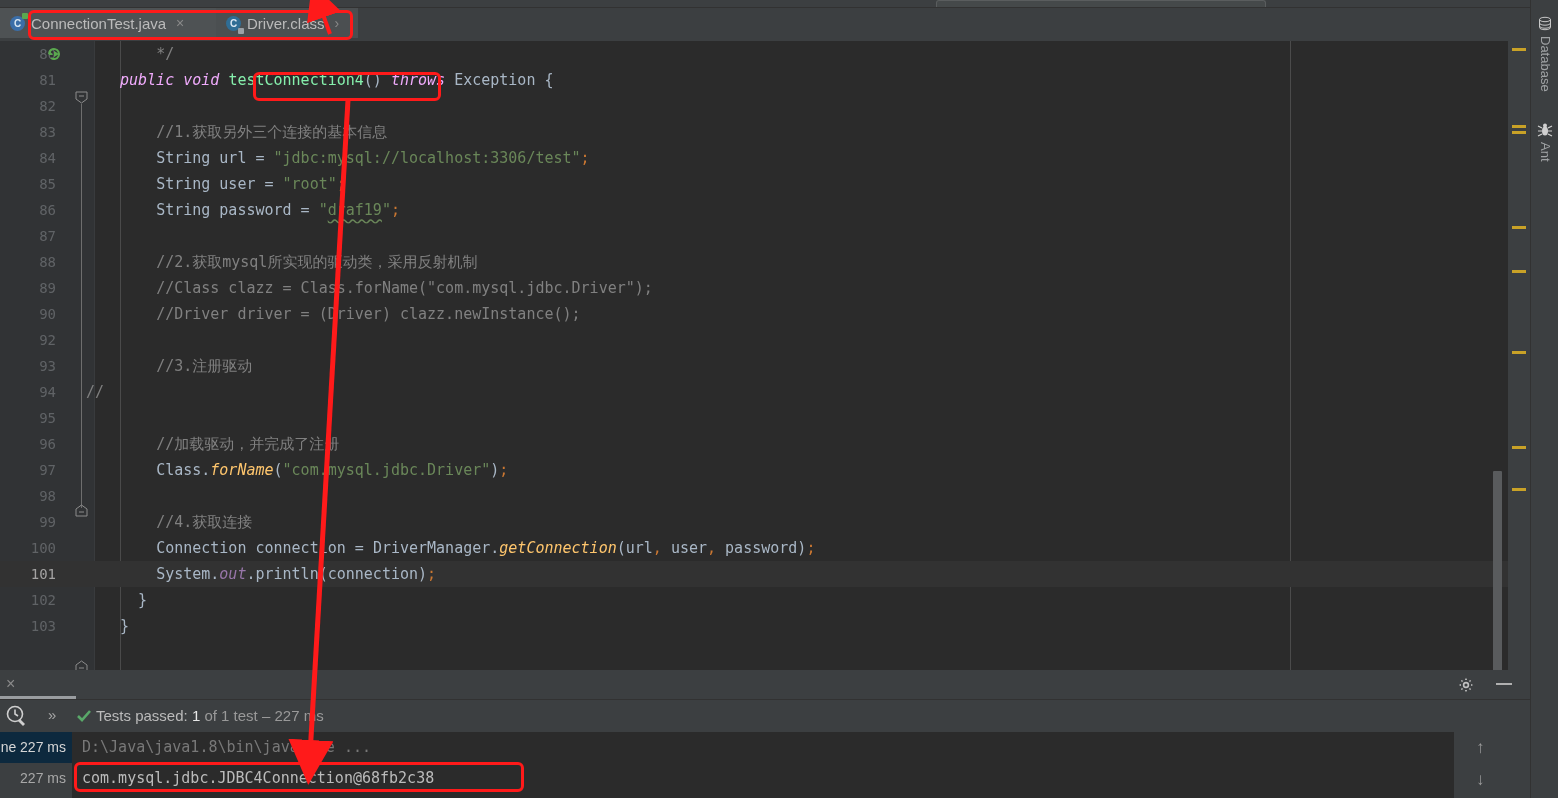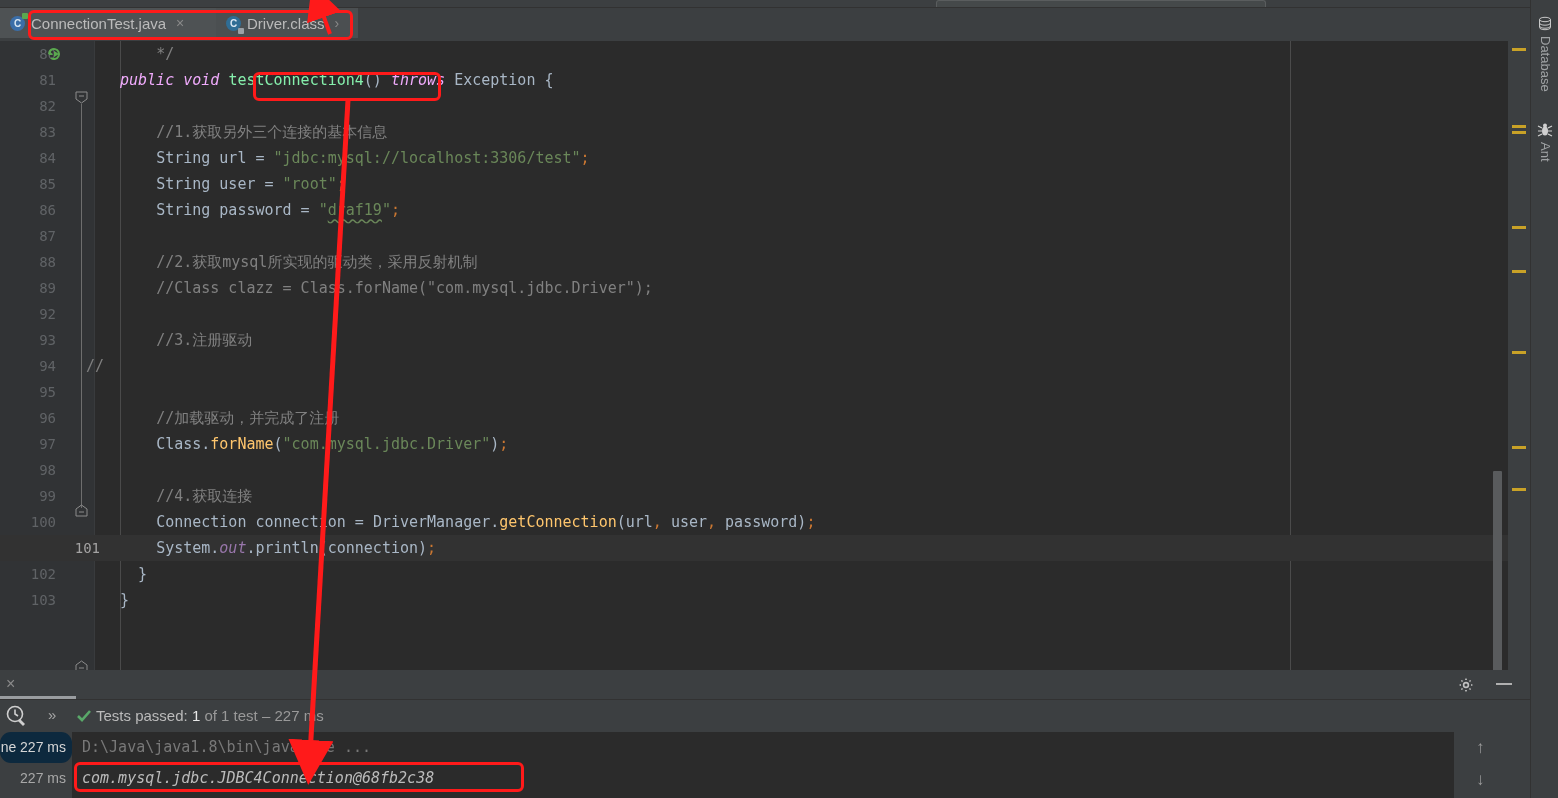--- a/index.html
+++ b/index.html
@@ -88,32 +88,32 @@
     font-family: "DejaVu Sans Mono", monospace; font-size: 15px;
   }
   .line {
     position: relative; height: 26px; line-height: 26px; white-space: pre;
   }
   .line.curline { background: #323232; }
   .lnum {
     position: absolute; left: 0; top: 0; width: 56px; text-align: right;
     color: #606366; font-size: 14px;
   }
-  .line.curline .lnum { color: #a4a3a3; margin-left: 44px; }
+  .line.curline .lnum { color: #a4a3a3; }
   .gcomment {
     position: absolute; left: 86px; top: 0; color: #808080;
   }
   .code {
     position: absolute; left: 120px; top: 0; color: #a9b7c6;
   }
   .kw { color: #f0abfc; font-style: italic; }
   .str { color: #6a8759; }
   .cmt { color: #808080; }
   .mth { color: #86efac; }
-  .mthi { color: #ffc66d; }
+  .mthi { color: #ffc66d; font-style: italic; }
   .fld { color: #9876aa; font-style: italic; }
   .typ { color: #a9b7c6; }
   .par { color: #a9b7c6; }
   .sep { color: #cc7832; }
   .typo { text-decoration: underline wavy #6a8759; text-underline-offset: 3px; }
 
   
   .run-test-icon {
     position: absolute; left: 46px; top: 5px; width: 16px; height: 16px;
   }
@@ -195,31 +195,31 @@
   }
   .status-text .dim { color: #999999; }
   .status-text .cnt { color: #e8e8e8; }
 
   .rp-tree {
     position: absolute; left: 0; top: 62px; width: 72px; height: 66px;
     background: #3c3f41; font-size: 14px;
   }
   .tree-row {
     position: relative; height: 31px; line-height: 31px; padding-right: 6px;
-    text-align: right; white-space: nowrap; color: #a8a8a8; border-radius: 11px;
+    text-align: right; white-space: nowrap; color: #a8a8a8;
   }
   .tree-row.sel { background: #0d293e; color: #d6d6d6; }
 
   .rp-console {
     position: absolute; left: 72px; top: 62px; width: 1382px; height: 66px;
     background: #2b2b2b; font-family: "DejaVu Sans Mono", monospace; font-size: 15px;
   }
   .con-line { height: 31px; line-height: 31px; padding-left: 10px; white-space: pre; }
   .con-line.cmd { color: #787878; }
-  .con-line.out { color: #bbbbbb; font-style: italic; }
+  .con-line.out { color: #bbbbbb; }
   .rp-scroll {
     position: absolute; left: 1454px; top: 62px; width: 76px; height: 66px;
     background: #3c3f41;
   }
   .rp-scroll div { position: absolute; left: 22px; color: #9a9a9a; font-size: 17px; }
 
   
   .anno {
     position: absolute; border: 3px solid #ff1a1a; border-radius: 6px;
     pointer-events: none;
@@ -260,20 +260,21 @@
         <div class="line"><span class="lnum">80</span><span class="code">    <span class="cmt">*/</span></span></div>
         <div class="line"><span class="lnum">81</span><span class="code"><span class="kw">public</span> <span class="kw">void</span> <span class="mth">testConnection4</span><span class="par">()</span> <span class="kw">throws</span> <span class="typ">Exception</span> {</span></div>
         <div class="line"><span class="lnum">82</span><span class="code"></span></div>
         <div class="line"><span class="lnum">83</span><span class="code">    <span class="cmt">//1.获取另外三个连接的基本信息</span></span></div>
         <div class="line"><span class="lnum">84</span><span class="code">    <span class="typ">String</span> url = <span class="str">"jdbc:mysql://localhost:3306/test"</span><span class="sep">;</span></span></div>
         <div class="line"><span class="lnum">85</span><span class="code">    <span class="typ">String</span> user = <span class="str">"root"</span><span class="sep">;</span></span></div>
         <div class="line"><span class="lnum">86</span><span class="code">    <span class="typ">String</span> password = <span class="str">"<span class="typo">draf19</span>"</span><span class="sep">;</span></span></div>
         <div class="line"><span class="lnum">87</span><span class="code"></span></div>
         <div class="line"><span class="lnum">88</span><span class="code">    <span class="cmt">//2.获取mysql所实现的驱动类，采用反射机制</span></span></div>
         <div class="line"><span class="lnum">89</span><span class="code">    <span class="cmt">//Class clazz = Class.forName("com.mysql.jdbc.Driver");</span></span></div>
+        <div class="line"><span class="lnum">90</span><span class="code">    <span class="cmt">//Driver driver = (Driver) clazz.newInstance();</span></span></div>
         <div class="line"><span class="lnum">92</span><span class="code"></span></div>
         <div class="line"><span class="lnum">93</span><span class="code">    <span class="cmt">//3.注册驱动</span></span></div>
         <div class="line"><span class="lnum">94</span><span class="gcomment">//</span></div>
         <div class="line"><span class="lnum">95</span><span class="code"></span></div>
         <div class="line"><span class="lnum">96</span><span class="code">    <span class="cmt">//加载驱动，并完成了注册</span></span></div>
         <div class="line"><span class="lnum">97</span><span class="code">    <span class="typ">Class</span>.<span class="mthi">forName</span>(<span class="str">"com.mysql.jdbc.Driver"</span>)<span class="sep">;</span></span></div>
         <div class="line"><span class="lnum">98</span><span class="code"></span></div>
         <div class="line"><span class="lnum">99</span><span class="code">    <span class="cmt">//4.获取连接</span></span></div>
         <div class="line"><span class="lnum">100</span><span class="code">    <span class="typ">Connection</span> connection = <span class="typ">DriverManager</span>.<span class="mthi">getConnection</span>(url<span class="sep">,</span> user<span class="sep">,</span> password)<span class="sep">;</span></span></div>
         <div class="line curline"><span class="lnum">101</span><span class="code">    <span class="typ">System</span>.<span class="fld">out</span>.println(connection)<span class="sep">;</span></span></div>

